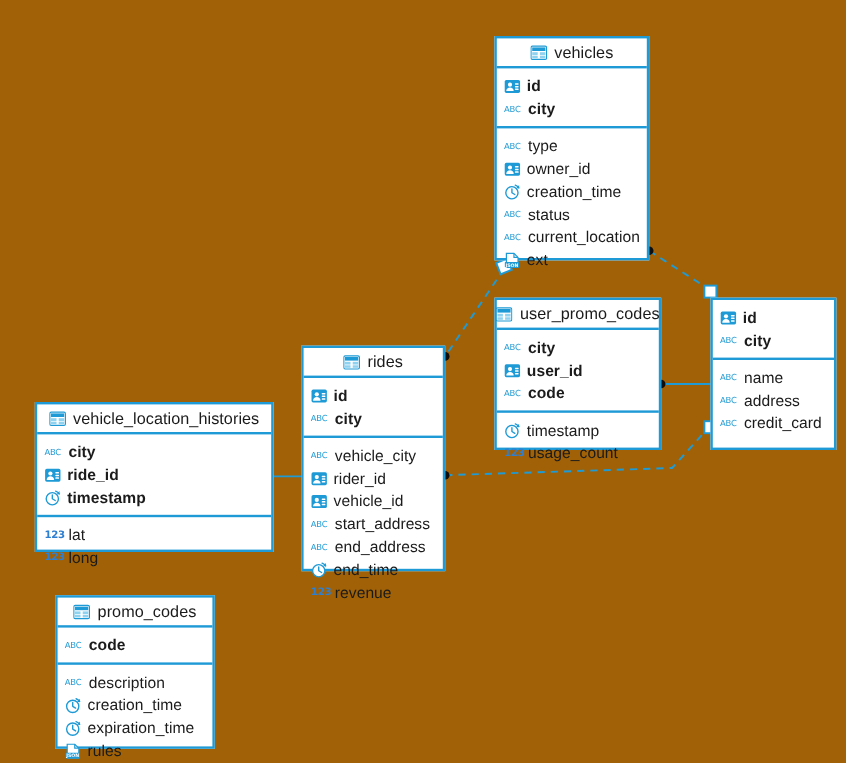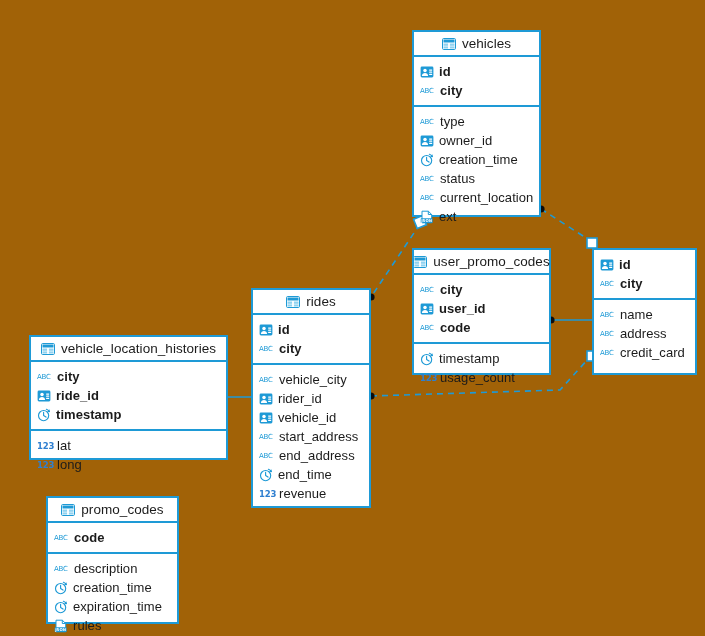--- a/index.html
+++ b/index.html
@@ -310,21 +310,21 @@
         <div class="field">
           <span class="abc-ico">ABC</span>
           <span class="field-name">address</span>
         </div>
         <div class="field">
           <span class="abc-ico">ABC</span>
           <span class="field-name">credit_card</span>
         </div>
       </div>
     </div>
-    <div class="entity" style="left: 251px; top: 288px; width: 120px; height: 220px;">
+    <div class="entity" style="left: 251px; top: 288px; width: 120px; height: 188px;">
       <div class="entity-title">
         <span class="ico">
           <svg width="14" height="14" viewBox="0 0 14 14">
             <rect x="0.5" y="1.5" width="13" height="11" rx="1.2" fill="#ffffff" stroke="#1e9ad6" stroke-width="1"></rect>
             <rect x="1.5" y="2.5" width="11" height="3" fill="#1e9ad6"></rect>
             <rect x="1.5" y="6.5" width="4.6" height="2.3" fill="#8fd2f0"></rect>
             <rect x="7.9" y="6.5" width="4.6" height="2.3" fill="#8fd2f0"></rect>
             <rect x="1.5" y="9.4" width="4.6" height="2.1" fill="#8fd2f0"></rect>
             <rect x="7.9" y="9.4" width="4.6" height="2.1" fill="#8fd2f0"></rect>
           </svg>

